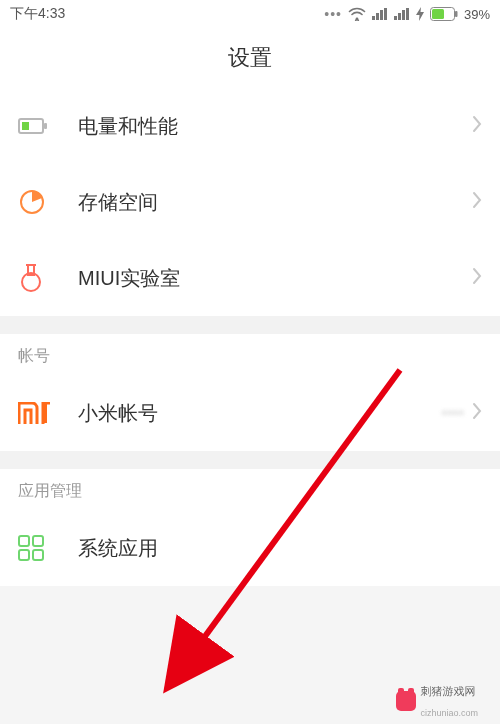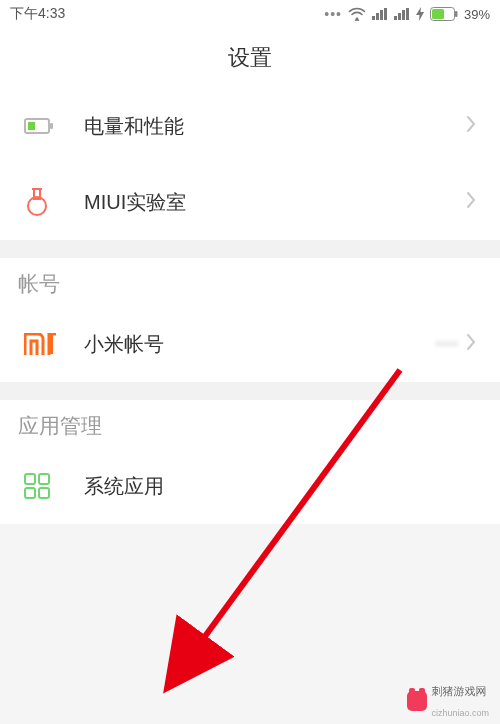--- a/index.html
+++ b/index.html
@@ -38,29 +38,29 @@
       justify-content: center;
       font-size: 22px;
       color: #333;
     }
     .section {
       background: #fff;
     }
     .section-gap { height: 18px; background: #f2f2f2; }
     .section-header {
       padding: 12px 18px 8px;
-      font-size: 21px;
+      font-size: 16px;
       color: #9a9a9a;
       background: #fff;
     }
     .list-item {
       display: flex;
       align-items: center;
       height: 76px;
-      padding: 0 24px;
+      padding: 0 18px;
       background: #fff;
       position: relative;
     }
     .list-item + .list-item::before {
       content: '';
       position: absolute;
       left: 90px;
       right: 0;
       top: 0;
       height: 1px;
@@ -88,21 +88,21 @@
       opacity: 0.6;
     }
     
     .arrow-overlay {
       position: absolute;
       pointer-events: none;
       top: 0; left: 0; right: 0; bottom: 0;
     }
     .watermark {
       position: absolute;
-      right: 11px;
+      right: 22px;
       bottom: 6px;
       display: flex;
       align-items: center;
       gap: 4px;
       font-size: 12px;
       color: #888;
     }
     .watermark .pig {
       width: 20px; height: 20px;
       background: #f03b5b;
@@ -172,20 +172,34 @@
         </svg>
     </span>
     <span class="item-label">电量和性能</span>
     <span class="chevron">
       <svg width="10" height="18" viewBox="0 0 10 18">
           <path d="M2 2 L8 9 L2 16" stroke="#c8c8c8" stroke-width="2" fill="none" stroke-linecap="round"></path>
         </svg>
     </span>
   </div>
 
+  <div class="list-item">
+    <span class="icon-slot">
+      <svg width="28" height="28" viewBox="0 0 28 28">
+          <circle cx="14" cy="14" r="11" fill="none" stroke="#ff8a3d" stroke-width="2"></circle>
+          <path d="M14 14 L14 3 A11 11 0 0 1 24 10 Z" fill="#ff8a3d"></path>
+        </svg>
+    </span>
+    <span class="item-label">存储空间</span>
+    <span class="chevron">
+      <svg width="10" height="18" viewBox="0 0 10 18">
+          <path d="M2 2 L8 9 L2 16" stroke="#c8c8c8" stroke-width="2" fill="none" stroke-linecap="round"></path>
+        </svg>
+    </span>
+  </div>
 
   <div class="list-item">
     <span class="icon-slot">
       <svg width="26" height="30" viewBox="0 0 26 30">
           <circle cx="13" cy="19" r="9" fill="none" stroke="#ff6b5b" stroke-width="2"></circle>
           <rect x="10" y="2" width="6" height="10" fill="none" stroke="#ff6b5b" stroke-width="2"></rect>
           <line x1="8" y1="2" x2="18" y2="2" stroke="#ff6b5b" stroke-width="2"></line>
         </svg>
     </span>
     <span class="item-label">MIUI实验室</span>

